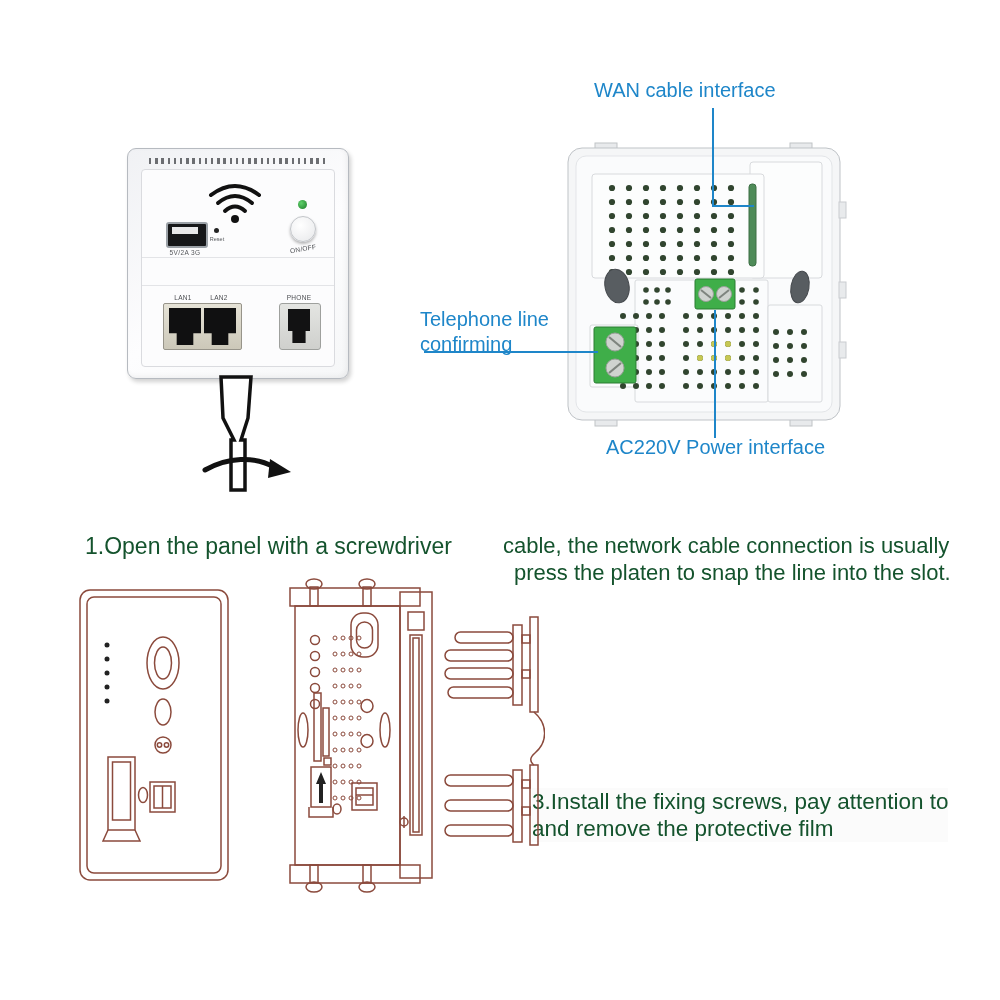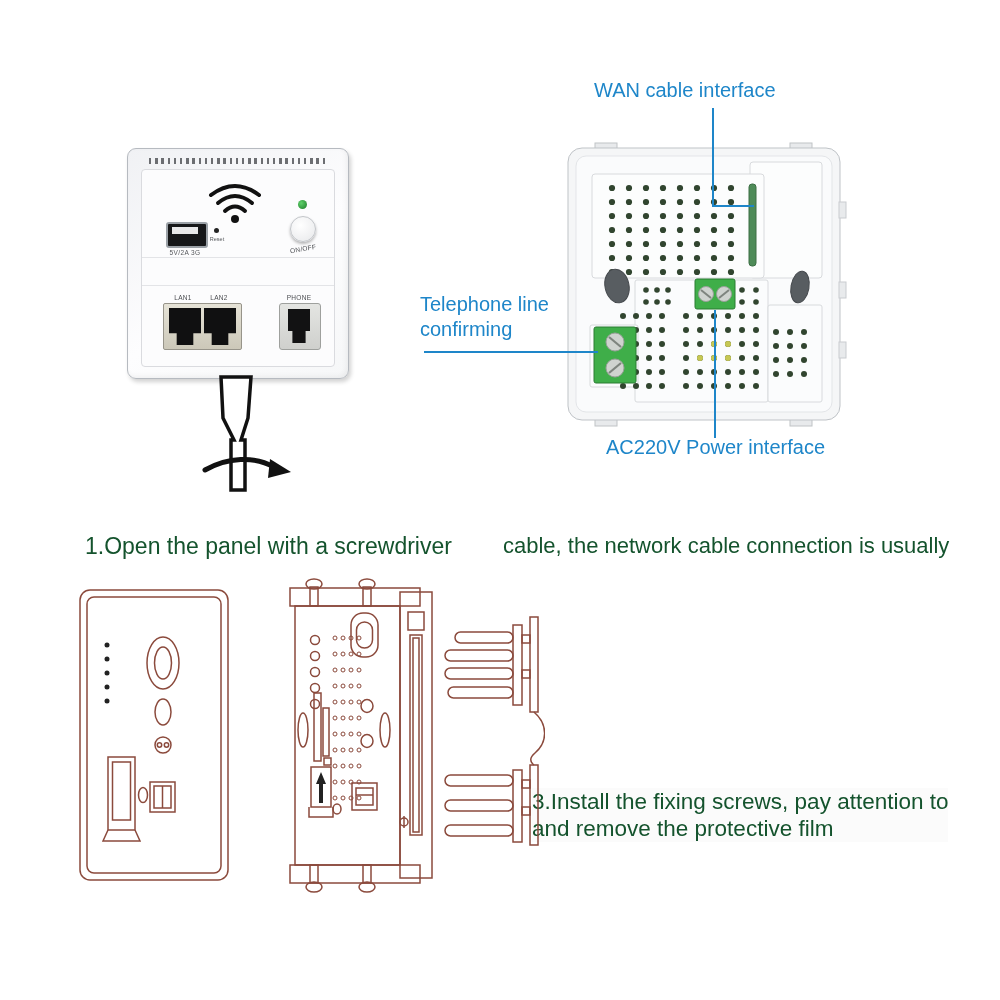--- a/index.html
+++ b/index.html
@@ -48,21 +48,21 @@
   .draw-left{position:absolute;left:70px;top:580px;width:170px;height:315px;}
   .draw-mid{position:absolute;left:285px;top:575px;width:260px;height:330px;}
   
   .cline{position:absolute;background:#1e86c9;}
   .line-wan-v{left:712px;top:108px;width:2px;height:99px;}
   .line-wan-h{left:712px;top:205px;width:42px;height:2px;}
   .line-tel{left:424px;top:351px;width:174px;height:2px;}
   .line-pwr{left:714px;top:310px;width:2px;height:128px;}
   .callout{position:absolute;color:#1e86c9;font-size:20px;}
   .wan-label{left:594px;top:79px;}
-  .tel-label{left:420px;top:292px;line-height:25px;}
+  .tel-label{left:420px;top:307px;line-height:25px;}
   .pwr-label{left:606px;top:436px;}
   .step{position:absolute;color:#14532d;margin-top:32px;}
   .step1{left:85px;top:501px;font-size:23px;}
   .step2{left:503px;top:501px;font-size:22px;line-height:26.5px;}
   .step2 .ln3{margin-left:3px}.step2 .ln4{margin-left:11px}
   .step3{left:532px;top:756px;font-size:22.5px;line-height:27px;background:rgba(0,0,0,.015);}
 </style>
 </head>
 <body>
 
@@ -315,20 +315,21 @@
   <div class="callout wan-label">WAN cable interface</div>
   <div class="callout tel-label">
     <div>Telephone line</div>
     <div>confirming</div>
   </div>
   <div class="callout pwr-label">AC220V Power interface</div>
 
   <div class="step step1">1.Open the panel with a screwdriver</div>
   <div class="step step2">
     <div class="ln2">cable, the network cable connection is usually</div>
+    <div class="ln4">press the platen to snap the line into the slot.</div>
   </div>
   <div class="step step3">
     <div>3.Install the fixing screws, pay attention to</div>
     <div>and remove the protective film</div>
   </div>
 
   <svg class="draw-left" viewBox="0 0 170 315">
     <g stroke="#8b4a3c" stroke-width="1.5" fill="none">
       <rect x="10" y="10" width="148" height="290" rx="10"></rect>
       <rect x="17" y="17" width="134" height="276" rx="7"></rect>

